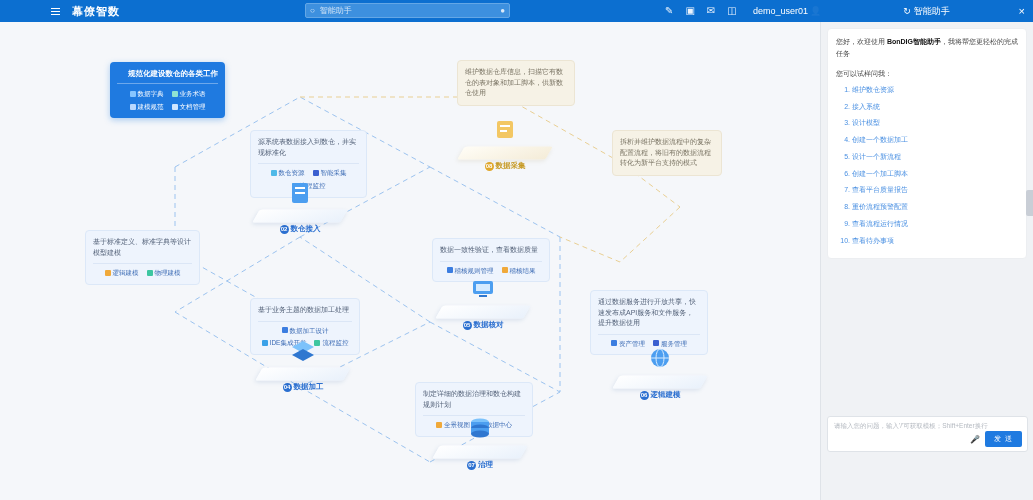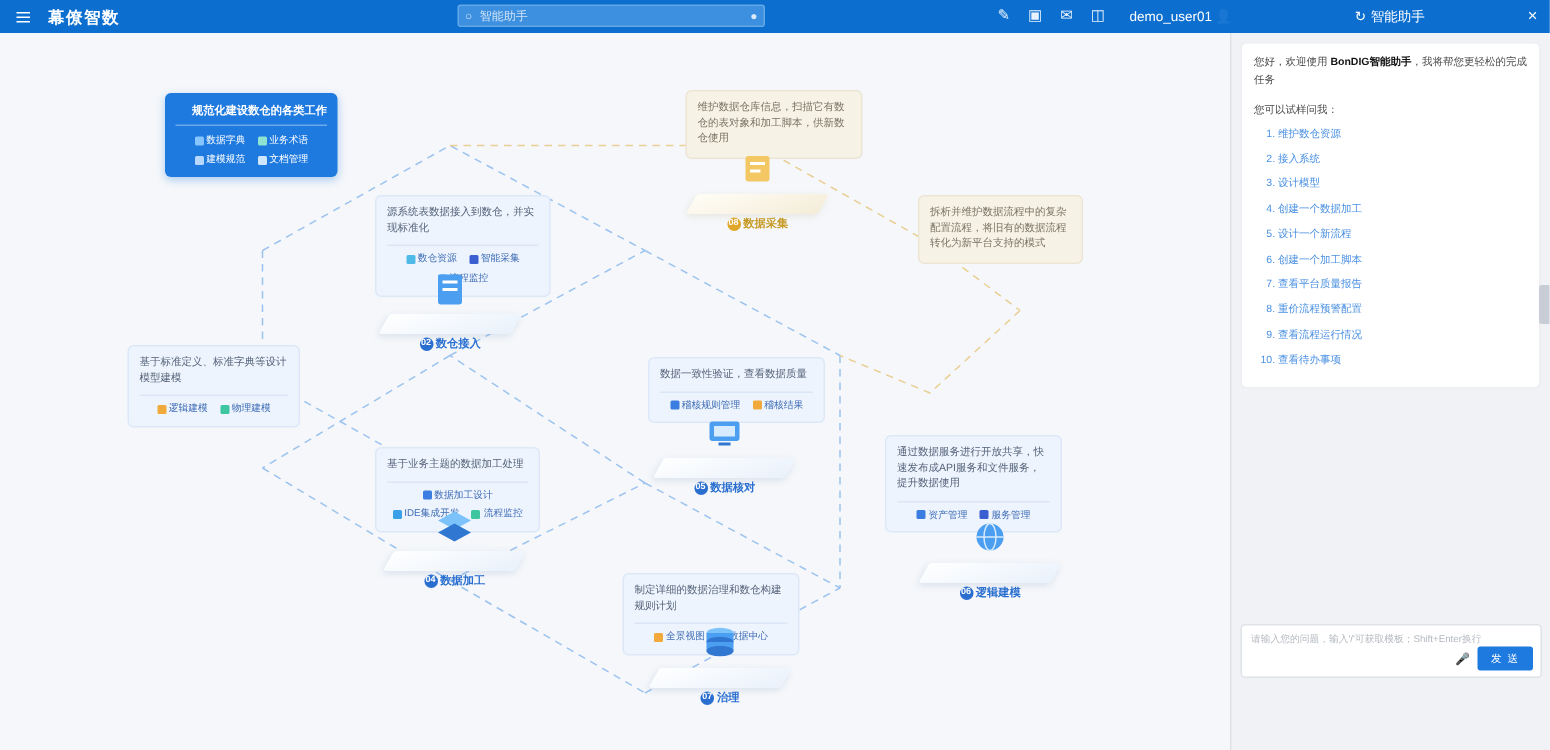--- a/index.html
+++ b/index.html
@@ -8,20 +8,21 @@
     width:1033px; height:500px;
     font-family:"Liberation Sans","DejaVu Sans",sans-serif;
     background:#f4f6f9; overflow:hidden;
     font-size:9px; color:#333;
   }
   
   .topbar{
     position:absolute; top:0; left:0; width:1033px; height:22px;
     background:#0c6fd0; display:flex; align-items:center;
     color:#fff;
+    padding-left:40px;
   }
   .hamburger{ width:22px; display:flex; flex-direction:column; align-items:center;
     justify-content:center; gap:2px; cursor:pointer; margin-left:4px;}
   .hamburger i{ display:block; width:9px; height:1px; background:#fff; }
   .app-title{ font-size:11px; font-weight:bold; margin-left:6px; letter-spacing:1px;}
   .search-wrap{ position:absolute; left:305px; top:3px; width:205px; height:15px;
     background:#3d90df; border:1px solid #64a7e6; border-radius:2px;
     display:flex; align-items:center; padding:0 4px;}
   .search-wrap .mag{ font-size:8px; color:#dbe9f8; margin-right:3px;}
   .search-wrap input{ flex:1; background:transparent; border:0; outline:0;
@@ -346,21 +347,21 @@
         <rect x="4" y="12" width="18" height="6" fill="#4c9ef0"></rect>
         <ellipse cx="13" cy="18" rx="9" ry="3.5" fill="#2f77d0"></ellipse>
       </svg>
     </div>
     <div class="nlabel">
       <span class="circ">07</span>
         <span>治理</span>
     </div>
   </div>
 
-  <div class="node" style="left:457px; top:92px;">
+  <div class="node" style="left:457px; top:109px;">
     <div class="plat cream">
       <svg class="cube" viewBox="0 0 26 30">
         <rect x="5" y="4" width="16" height="17" rx="2" fill="#f3c763"></rect>
         <rect x="8" y="8" width="10" height="2" fill="#fff"></rect>
         <rect x="8" y="13" width="7" height="2" fill="#fff"></rect>
       </svg>
     </div>
     <div class="nlabel cream">
       <span class="circ cream">08</span>
         <span>数据采集</span>

